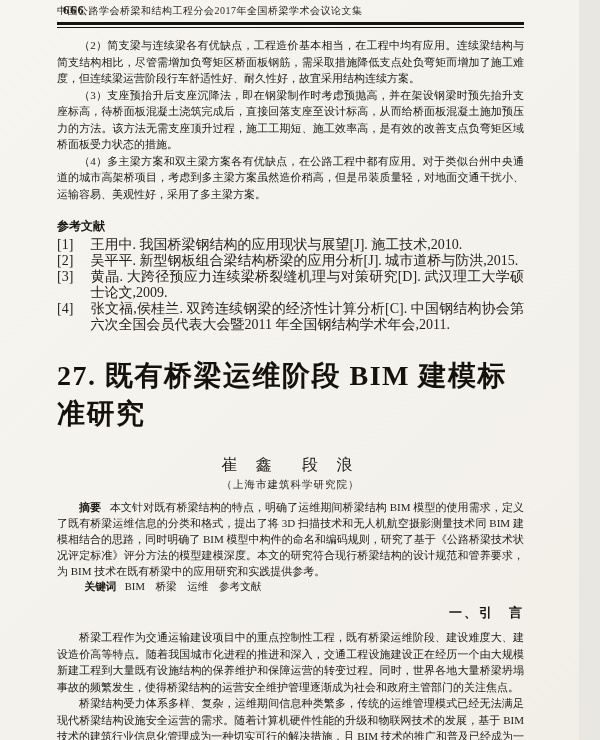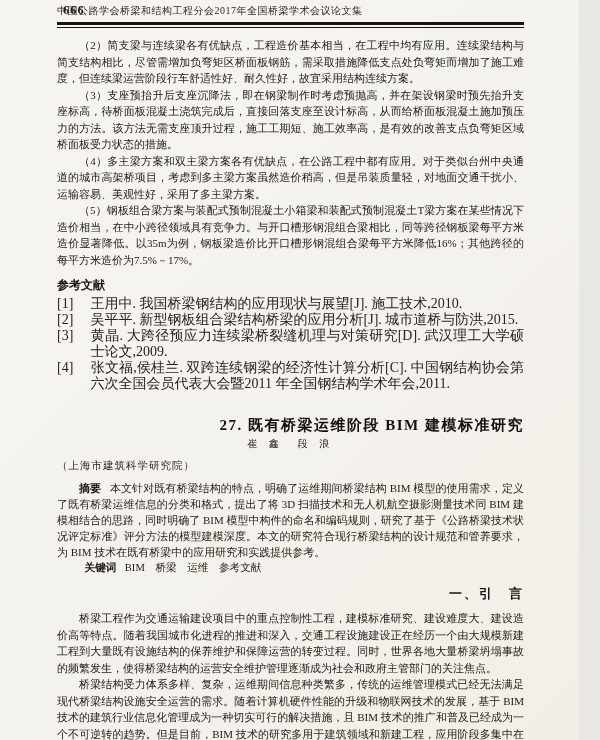--- a/index.html
+++ b/index.html
@@ -46,56 +46,56 @@
     font-size: 11px;
     line-height: 16.5px;
     text-align: justify;
     text-indent: 2em;
     color: #23201b;
   }
   .refs-heading {
     font-weight: bold;
     font-size: 12px;
     line-height: 18px;
-    margin-top: 8px;
+    margin-top: 15px;
     color: #181511;
   }
   .refs { list-style: none; margin-top: 2px; }
   .ref-item {
     font-size: 14px;
     line-height: 16px;
     text-align: justify;
     padding-left: 2.4em;
     color: #26221c;
   }
   .ref-label {
     display: inline-block;
     width: 2.4em;
     margin-left: -2.4em;
   }
 
   
   .article-title {
     margin-top: 24px;
-    text-align: right;
-    font-size: 15px;
+    text-align: left;
+    font-size: 28px;
     font-weight: bold;
     letter-spacing: 1.5px;
     color: #15120e;
   }
   .authors {
-    margin-top: 2px;
+    margin-top: 22px;
     text-align: center;
-    font-size: 10px;
+    font-size: 16px;
     letter-spacing: 0.45em;
     color: #26221c;
   }
   .affiliation {
-    margin-top: 8px;
-    text-align: left;
+    margin-top: 2px;
+    text-align: center;
     font-size: 10.5px;
     letter-spacing: 1px;
     color: #2a2620;
   }
   .abstract {
     margin-top: 7px;
     font-size: 11px;
     line-height: 16px;
     text-align: justify;
     text-indent: 2em;
@@ -127,21 +127,20 @@
     <span class="page-number">666</span>
     <div class="journal-title">中国公路学会桥梁和结构工程分会2017年全国桥梁学术会议论文集</div>
   </div>
   <div class="rule-thick"></div>
   <div class="rule-thin"></div>
 
   <div class="prev-article">
     <p class="para">（2）简支梁与连续梁各有优缺点，工程造价基本相当，在工程中均有应用。连续梁结构与简支结构相比，尽管需增加负弯矩区桥面板钢筋，需采取措施降低支点处负弯矩而增加了施工难度，但连续梁运营阶段行车舒适性好、耐久性好，故宜采用结构连续方案。</p>
     <p class="para">（3）支座预抬升后支座沉降法，即在钢梁制作时考虑预抛高，并在架设钢梁时预先抬升支座标高，待桥面板混凝土浇筑完成后，直接回落支座至设计标高，从而给桥面板混凝土施加预压力的方法。该方法无需支座顶升过程，施工工期短、施工效率高，是有效的改善支点负弯矩区域桥面板受力状态的措施。</p>
     <p class="para">（4）多主梁方案和双主梁方案各有优缺点，在公路工程中都有应用。对于类似台州中央通道的城市高架桥项目，考虑到多主梁方案虽然造价稍高，但是吊装质量轻，对地面交通干扰小、运输容易、美观性好，采用了多主梁方案。</p>
-    <p class="para">（5）钢板组合梁方案与装配式预制混凝土小箱梁和装配式预制混凝土T梁方案在某些情况下造价相当，在中小跨径领域具有竞争力。与开口槽形钢混组合梁相比，同等跨径钢板梁每平方米造价显著降低。以35m为例，钢板梁造价比开口槽形钢混组合梁每平方米降低16%；其他跨径的每平方米造价为7.5%－17%。</p>
 
     <div class="refs-heading">参考文献</div>
     <ul class="refs">
       <li class="ref-item">
         <span class="ref-label">[1]</span><span>王用中. 我国桥梁钢结构的应用现状与展望[J]. 施工技术,2010.</span>
       </li>
       <li class="ref-item">
         <span class="ref-label">[2]</span><span>吴平平. 新型钢板组合梁结构桥梁的应用分析[J]. 城市道桥与防洪,2015.</span>
       </li>
       <li class="ref-item">
@@ -160,18 +159,18 @@
   <p class="abstract">
     <span class="abstract-label">摘要</span><span>本文针对既有桥梁结构的特点，明确了运维期间桥梁结构 BIM 模型的使用需求，定义了既有桥梁运维信息的分类和格式，提出了将 3D 扫描技术和无人机航空摄影测量技术同 BIM 建模相结合的思路，同时明确了 BIM 模型中构件的命名和编码规则，研究了基于《公路桥梁技术状况评定标准》评分方法的模型建模深度。本文的研究符合现行桥梁结构的设计规范和管养要求，为 BIM 技术在既有桥梁中的应用研究和实践提供参考。</span>
   </p>
   <div class="keywords-line">
     <span class="keywords-label">关键词</span><span>BIM　桥梁　运维　参考文献</span>
   </div>
 
   <h2 class="section-heading">一、引　言</h2>
 
   <div class="intro">
-    <p class="para">桥梁工程作为交通运输建设项目中的重点控制性工程，建模标准研究、建设难度大、建设造价高等特点。随着我国城市化进程的推进和深入，交通工程设施建设正在经历一个由大规模新建工程到大量既有设施结构的保养维护和保障运营的转变过程。同时，世界各地大量桥梁坍塌事故的频繁发生，使得桥梁结构的运营安全维护管理逐渐成为社会和政府主管部门的关注焦点。</p>
+    <p class="para">桥梁工程作为交通运输建设项目中的重点控制性工程，既有桥梁运维阶段、建设难度大、建设造价高等特点。随着我国城市化进程的推进和深入，交通工程设施建设正在经历一个由大规模新建工程到大量既有设施结构的保养维护和保障运营的转变过程。同时，世界各地大量桥梁坍塌事故的频繁发生，使得桥梁结构的运营安全维护管理逐渐成为社会和政府主管部门的关注焦点。</p>
     <p class="para">桥梁结构受力体系多样、复杂，运维期间信息种类繁多，传统的运维管理模式已经无法满足现代桥梁结构设施安全运营的需求。随着计算机硬件性能的升级和物联网技术的发展，基于 BIM 技术的建筑行业信息化管理成为一种切实可行的解决措施，且 BIM 技术的推广和普及已经成为一个不可逆转的趋势。但是目前，BIM 技术的研究多用于建筑领域和新建工程，应用阶段多集中在设计协同和施工管理阶段；针对交通工程领域，特别是桥梁结构运维阶段 BIM 建模标准的研究比较少见。</p>
 
   </div>
 
 </div>
 
 </body></html>

